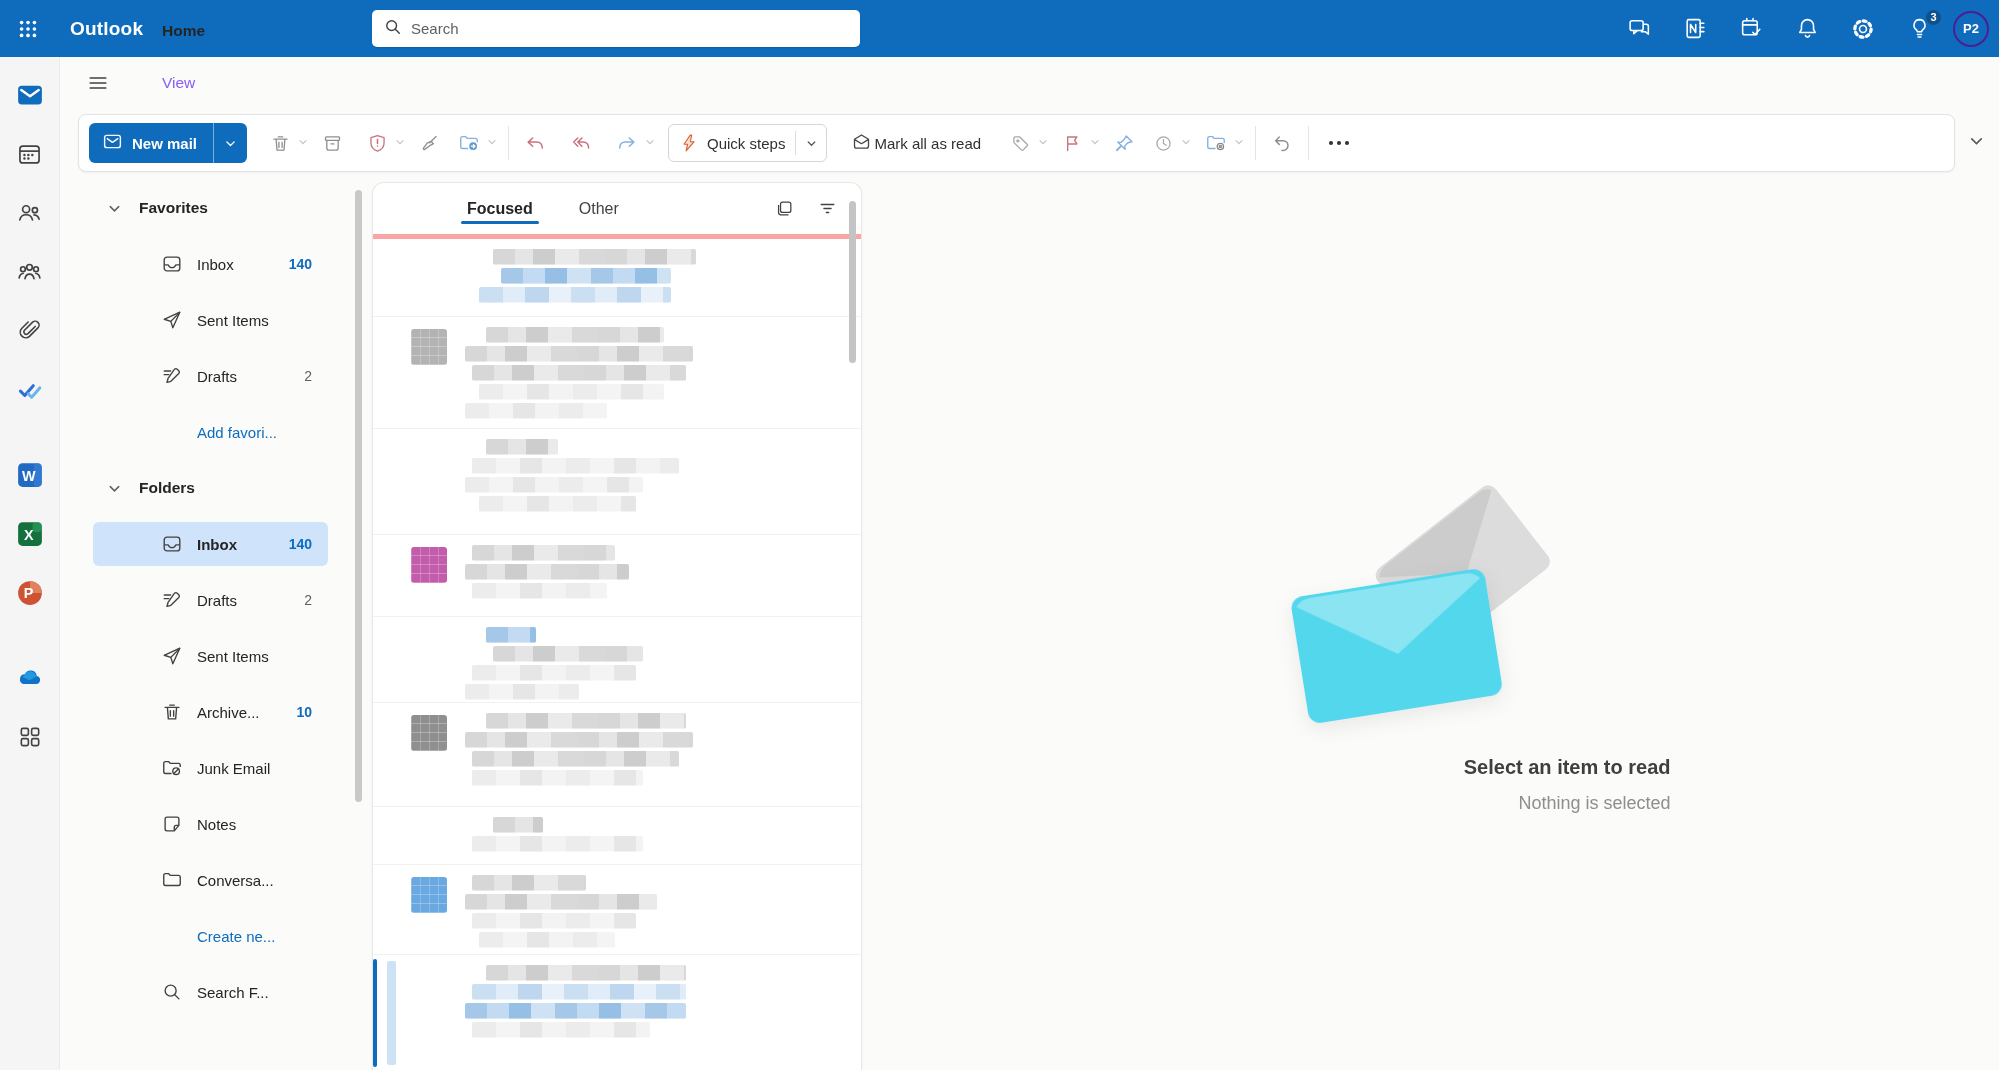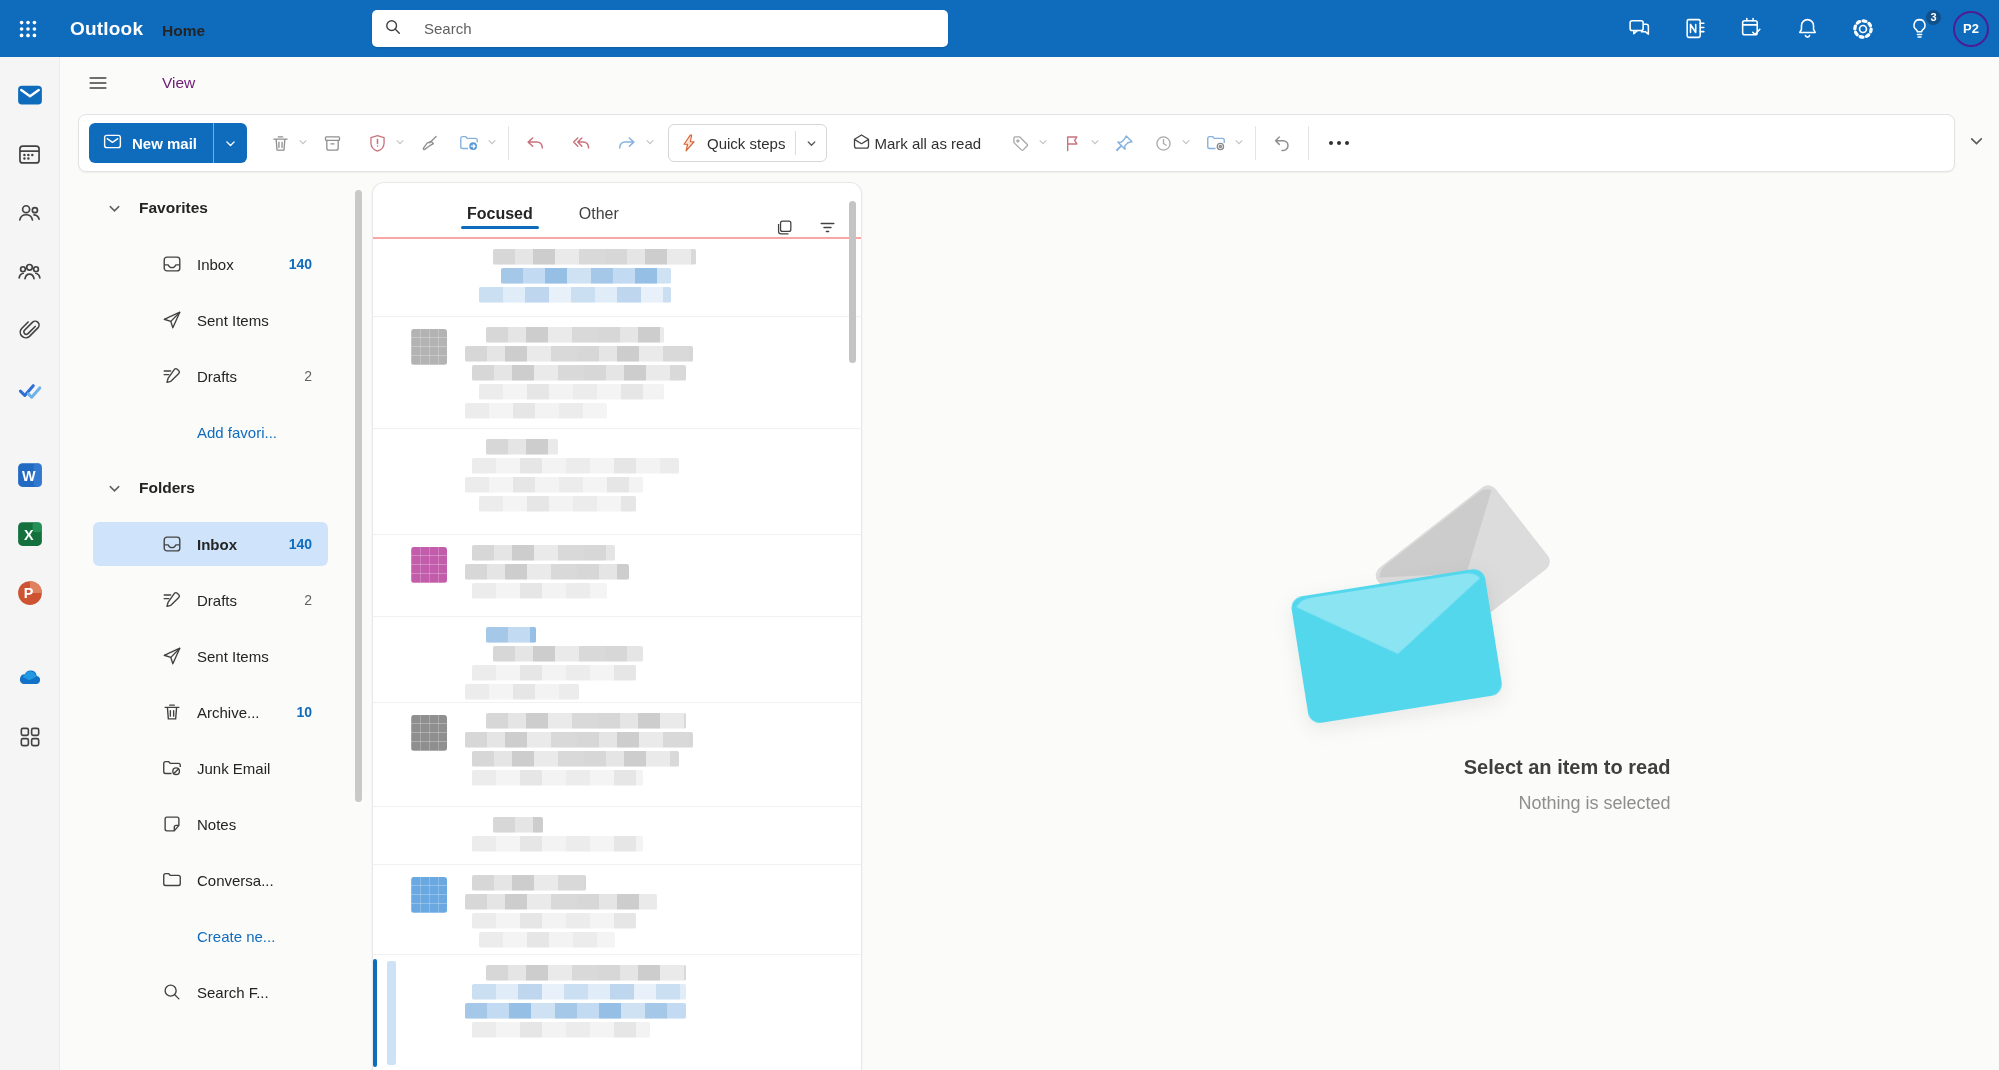--- a/index.html
+++ b/index.html
@@ -5,22 +5,22 @@
   * { margin:0; padding:0; box-sizing:border-box; }
   html,body { background:#e8e8e8; }
   .app { position:relative; width:1999px; height:1070px; overflow:hidden;
          background:#fbfbfa; font-family:"Liberation Sans",sans-serif; color:#242424; }
 
   
   .topbar { position:absolute; left:0; top:0; width:1999px; height:57px;
             background:#0f6cbd; display:flex; align-items:center; }
   .waffle { width:56px; height:57px; display:flex; align-items:center; justify-content:center; cursor:pointer; }
   .app-name { color:#fff; font-size:19px; font-weight:700; margin-left:14px; letter-spacing:.2px; }
-  .searchbox { position:absolute; left:372px; top:10px; width:576px; height:37px;
-               background:#fff; border-radius:5px; display:flex; align-items:center; padding:0 12px; gap:22px;
+  .searchbox { position:absolute; left:372px; top:10px; width:488px; height:37px;
+               background:#fff; border-radius:5px; display:flex; align-items:center; padding:0 12px; gap:9px;
                box-shadow:0 1px 2px rgba(0,0,0,.15); }
   .searchbox input { border:none; outline:none; flex:1; font-size:15px; font-family:inherit; color:#242424; background:transparent; }
   .searchbox input::placeholder { color:#616161; }
   .top-icons { position:absolute; right:10px; top:0; height:57px; display:flex; align-items:center; gap:12px; }
   .tib { width:44px; height:44px; display:flex; align-items:center; justify-content:center;
          position:relative; cursor:pointer; border-radius:4px; }
   .badge { position:absolute; top:1px; right:-2px; min-width:19px; height:19px; border-radius:10px;
            background:#11518a; color:#fff; font-size:11px; font-weight:700;
            display:flex; align-items:center; justify-content:center; border:2px solid #0f6cbd; }
   .avatar { width:36px; height:36px; border-radius:50%; border:2px solid #4c1d95; color:#fff;
@@ -31,21 +31,21 @@
           border-right:1px solid #ebebeb; display:flex; flex-direction:column; align-items:center; padding-top:16px; }
   .rail-item { width:44px; height:44px; display:flex; align-items:center; justify-content:center;
                margin-bottom:15px; cursor:pointer; border-radius:6px; }
   .rail-gap { height:26px; }
 
   
   .tabstrip { position:absolute; left:60px; top:57px; right:0; height:52px; display:flex; align-items:center; }
   .hamburger { width:40px; height:40px; margin-left:18px; display:flex; align-items:center; justify-content:center;
                cursor:pointer; border-radius:6px; }
   .rtabs { display:flex; margin-left:28px; gap:14px;flex-direction:column; }
-  .rtab { position:relative; padding:10px 16px; font-size:15.5px; color:#701a75; cursor:pointer; border-radius:6px; }
+  .rtab { position:relative; padding:10px 16px; font-size:15.5px; color:#8b5cf6; cursor:pointer; border-radius:6px; }
   .rtab.active { font-weight:700; color:#242424; }
   .rtab.active::after { content:""; position:absolute; left:16px; right:16px; bottom:2px; height:3px;
                         border-radius:2px; background:#0f6cbd; }
 
   
   .toolbar-wrap { position:absolute; left:60px; top:109px; right:0; height:73px; }
   .toolbar-card { position:absolute; left:18px; top:5px; width:1877px; height:58px; background:#fff;
                   border:1px solid #e3e3e3; border-radius:8px; box-shadow:0 1px 2px rgba(0,0,0,.05);
                   display:flex; align-items:center; padding:0 10px; }
   .collapse-chev { position:absolute; right:14px; top:24px; cursor:pointer; color:#5a5a5a; }
@@ -88,22 +88,22 @@
   .fcount.accent { color:#0f6cbd; font-weight:700; }
   .fcount.muted { color:#616161; }
   .flink { position:absolute; left:104px; font-size:15px; color:#0f6cbd; white-space:nowrap; }
   .fp-scroll { position:absolute; left:355px; top:190px; width:7px; height:612px;
                background:#c9c9c9; border-radius:4px; }
 
   
   .list-card { position:absolute; left:372px; top:182px; width:490px; bottom:0; background:#fff;
                border:1px solid #e8e8e8; border-bottom:none; border-radius:12px 12px 0 0;
                box-shadow:0 1px 3px rgba(0,0,0,.05); overflow:hidden; }
-  .list-head { height:56px; display:flex; align-items:flex-end; padding:0 24px 0 92px;
-               border-bottom:2px solid #fca5a5; }
+  .list-head { height:56px; display:flex; align-items:center; padding:0 24px 0 92px;
+               border-bottom:5px solid #fca5a5; }
   .ltab { position:relative; font-size:16px; color:#424242; padding:14px 2px; cursor:pointer; margin-right:42px; }
   .ltab.active { font-weight:700; color:#242424; }
   .ltab.active::after { content:""; position:absolute; left:-4px; right:-4px; bottom:8px; height:3px;
                         border-radius:2px; background:#0f6cbd; }
   .lh-icons { margin-left:auto; display:flex; gap:24px; color:#424242; }
   .lh-icons > span { cursor:pointer; display:flex; }
   .msg-items { position:relative; }
   .msg-item { position:relative; border-bottom:1px solid #f1f1f1; padding:10px 40px 0 92px; cursor:pointer; }
   .msg-avatar { position:absolute; left:38px; top:12px; width:36px; height:36px; border-radius:3px; }
   .pixel-overlay, .msg-avatar { background-blend-mode:normal; }

